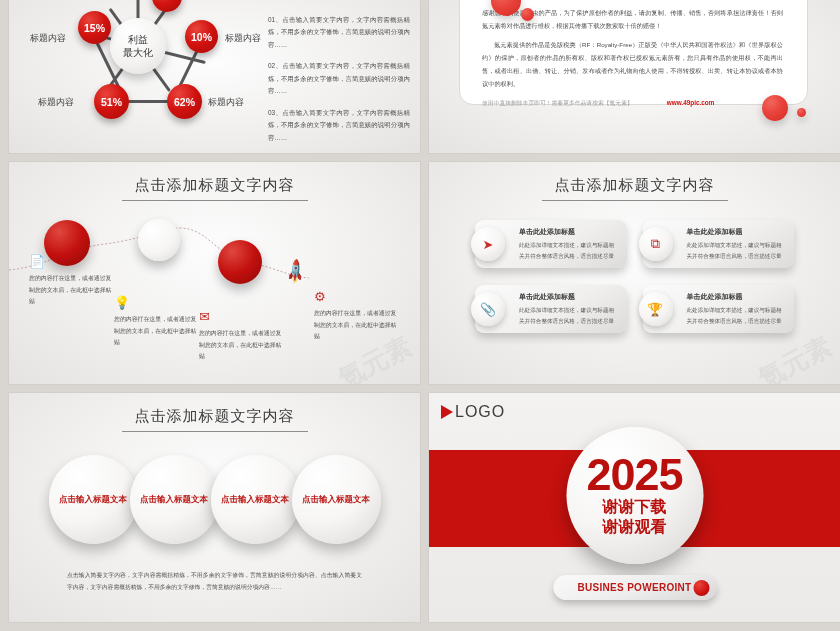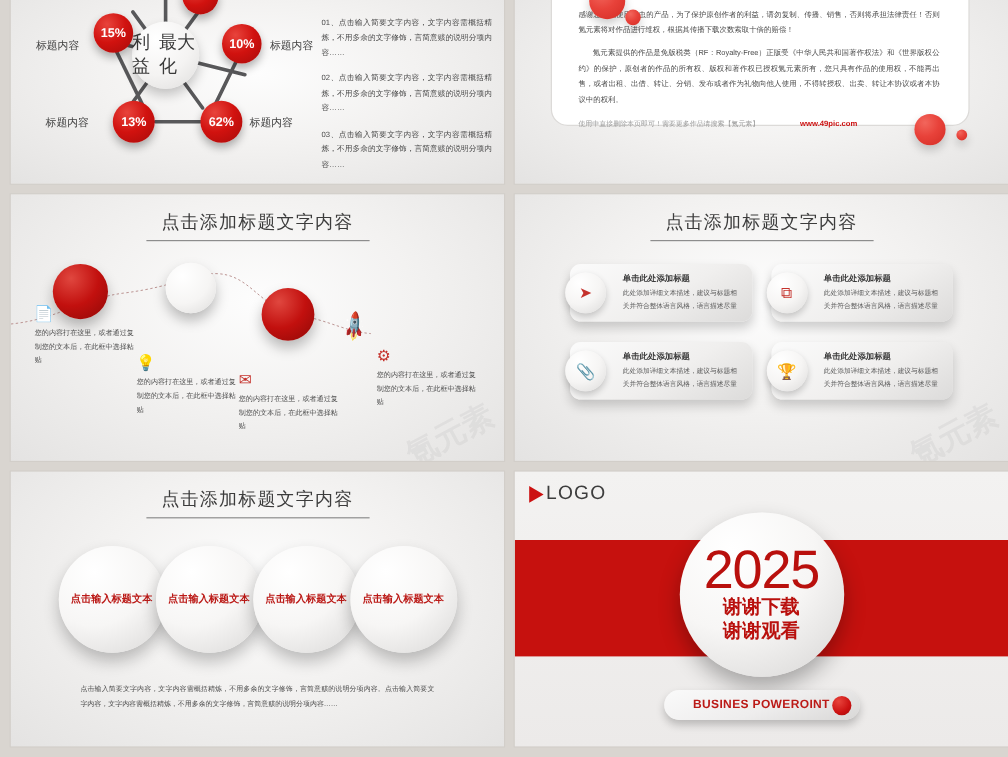--- a/index.html
+++ b/index.html
@@ -49,23 +49,23 @@
     color: #fff;
     display: flex; align-items: center; justify-content: center;
     font-size: 10.5px; font-weight: bold;
     box-shadow: 0 4px 7px rgba(0,0,0,0.30);
   }
   .hub {
     position: absolute;
     width: 56px; height: 56px; border-radius: 50%;
     background: radial-gradient(circle at 36% 26%, #ffffff 0%, #f4f3f2 55%, #dedddc 100%);
     box-shadow: 0 5px 10px rgba(0,0,0,0.22);
-    display: flex; flex-direction: row;
+    display: flex; flex-direction: column;
     align-items: center; justify-content: center;
-    color: #3a3a3a; font-size: 15px; line-height: 1.35;
+    color: #3a3a3a; font-size: 10px; line-height: 1.35;
   }
   .spoke {
     position: absolute;
     height: 3px;
     background: #58585a;
     transform-origin: 0 50%;
     border-radius: 2px;
   }
   .nlabel {
     position: absolute;
@@ -194,21 +194,21 @@
   .thanks-circle {
     position: absolute; left: 50%; top: 34px;
     transform: translateX(-50%);
     width: 137px; height: 137px; border-radius: 50%;
     background: radial-gradient(circle at 32% 22%, #ffffff 0%, #f7f6f5 48%, #d6d5d4 100%);
     box-shadow: 0 9px 18px rgba(0,0,0,0.30);
     display: flex; flex-direction: column;
     align-items: center; justify-content: center;
   }
   .yr {
-    font-size: 45px; font-weight: normal; color: #b9100d;
+    font-size: 45px; font-weight: bold; color: #b9100d;
     line-height: 0.95; letter-spacing: -1px;
   }
   .thx { font-size: 16px; font-weight: bold; color: #b9100d; line-height: 1.25; }
   .pill {
     position: absolute; left: 50%; top: 182px;
     transform: translateX(-50%);
     width: 163px; height: 25px; border-radius: 13px;
     background: linear-gradient(160deg,#fafafa 0%, #eeeded 55%, #d8d7d6 100%);
     box-shadow: 0 4px 7px rgba(0,0,0,0.22);
     display: flex; align-items: center; justify-content: center;
@@ -247,21 +247,21 @@
 
       <div class="node" style="left:143px; top:-18px; width:30px; height:30px;"></div>
 
       <div class="hub" style="left:101px; top:18px;">
         <span>利益</span>
         <span>最大化</span>
       </div>
 
       <div class="node" style="left:69px; top:11px; width:33px; height:33px;">15%</div>
       <div class="node" style="left:176px; top:20px; width:33px; height:33px;">10%</div>
-      <div class="node" style="left:85px; top:84px; width:35px; height:35px;">13%</div>
+      <div class="node" style="left:85px; top:84px; width:35px; height:35px;">51%</div>
       <div class="node" style="left:158px; top:84px; width:35px; height:35px;">62%</div>
 
       <div class="nlabel" style="left:21px; top:32px;">标题内容</div>
       <div class="nlabel" style="left:216px; top:32px;">标题内容</div>
       <div class="nlabel" style="left:29px; top:96px;">标题内容</div>
       <div class="nlabel" style="left:199px; top:96px;">标题内容</div>
     </div>
 
     <div class="s1-right">
       <p class="s1-para">01、点击输入简要文字内容，文字内容需概括精炼，不用多余的文字修饰，言简意赅的说明分项内容……</p>

